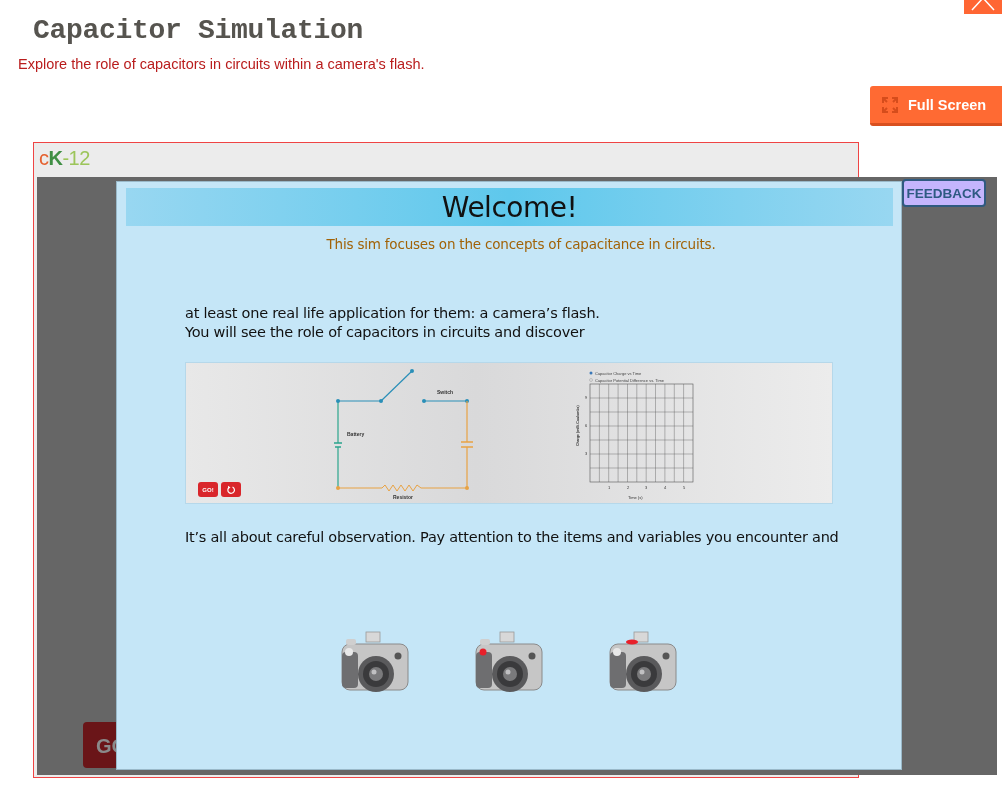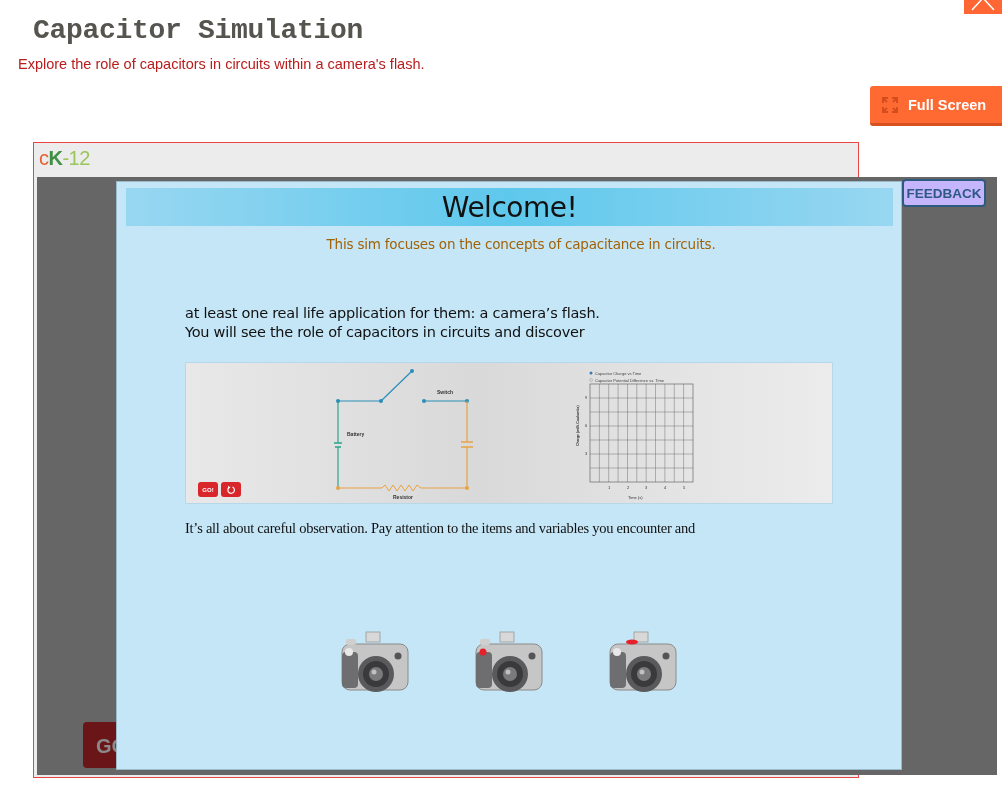--- a/index.html
+++ b/index.html
@@ -26,21 +26,21 @@
     .feedback-btn { position: absolute; left: 865px; top: 2px; width: 84px; height: 28px; border: 2px solid #2f5a80; border-radius: 4px; color: #2e5a82; font-weight: bold; font-size: 13.5px; display: flex; align-items: center; justify-content: center; background: #c4b5fd; cursor: pointer; }
 
     .go-bg-btn { position: absolute; left: 34px; top: 545px; width: 60px; height: 46px; background: #6a1518; border-radius: 4px; color: #8a8a8a; font-weight: bold; font-size: 20px; padding: 13px 0 14px 13px; margin-left: 12px; }
 
     .welcome-modal { position: absolute; left: 79px; top: 4px; width: 786px; height: 589px; background: #c5e6f7; border: 1px solid #9ab9c9; cursor: pointer; }
     .welcome-header { position: absolute; left: 9px; top: 6px; width: 767px; height: 38px; background: linear-gradient(to right, #98d7f1, #5ec8ec 50%, #98d7f1); display: flex; align-items: center; justify-content: center; }
     .welcome-title { font-size: 28px; color: #111; font-family: "DejaVu Sans", sans-serif; letter-spacing: -0.5px; }
     .intro-line { position: absolute; left: 0; width: 100%; top: 54px; text-align: center; font-size: 13.5px; color: #a16207; font-family: "DejaVu Sans", sans-serif; letter-spacing: -0.2px; margin-left: 12px; }
     .para { position: absolute; left: 68px; font-size: 14.5px; color: #111; line-height: 19px; font-family: "DejaVu Sans", sans-serif; letter-spacing: -0.25px; }
     .para1 { top: 122px; width: 420px; }
-    .para2 { top: 337px; width: 660px; font-family: Liberation Serif, serif; }
+    .para2 { top: 346px; width: 660px; }
 
     .preview { position: absolute; left: 68px; top: 180px; width: 648px; height: 142px; background: linear-gradient(to right, #e8e8e8, #d9d9da 45%, #ececec); border: 1px solid #b6d8ea; }
 
     .mini-go { position: absolute; left: 12px; top: 119px; width: 20px; height: 15px; background: #d9262b; border-radius: 3px; color: #fff; font-size: 6px; font-weight: bold; display: flex; align-items: center; justify-content: center; }
     .mini-reset { position: absolute; left: 35px; top: 119px; width: 20px; height: 15px; background: #d9262b; border-radius: 3px; display: flex; align-items: center; justify-content: center; }
 
     .cameras { position: absolute; top: 446px; left: 0; width: 100%; height: 74px; }
     .camera { position: absolute; top: 0; width: 74px; height: 74px; }
 
     .continue-text { position: absolute; left: 0; width: 100%; top: 547px; text-align: center; font-size: 16px; color: #111; font-family: "DejaVu Sans", sans-serif; letter-spacing: -0.3px; }

